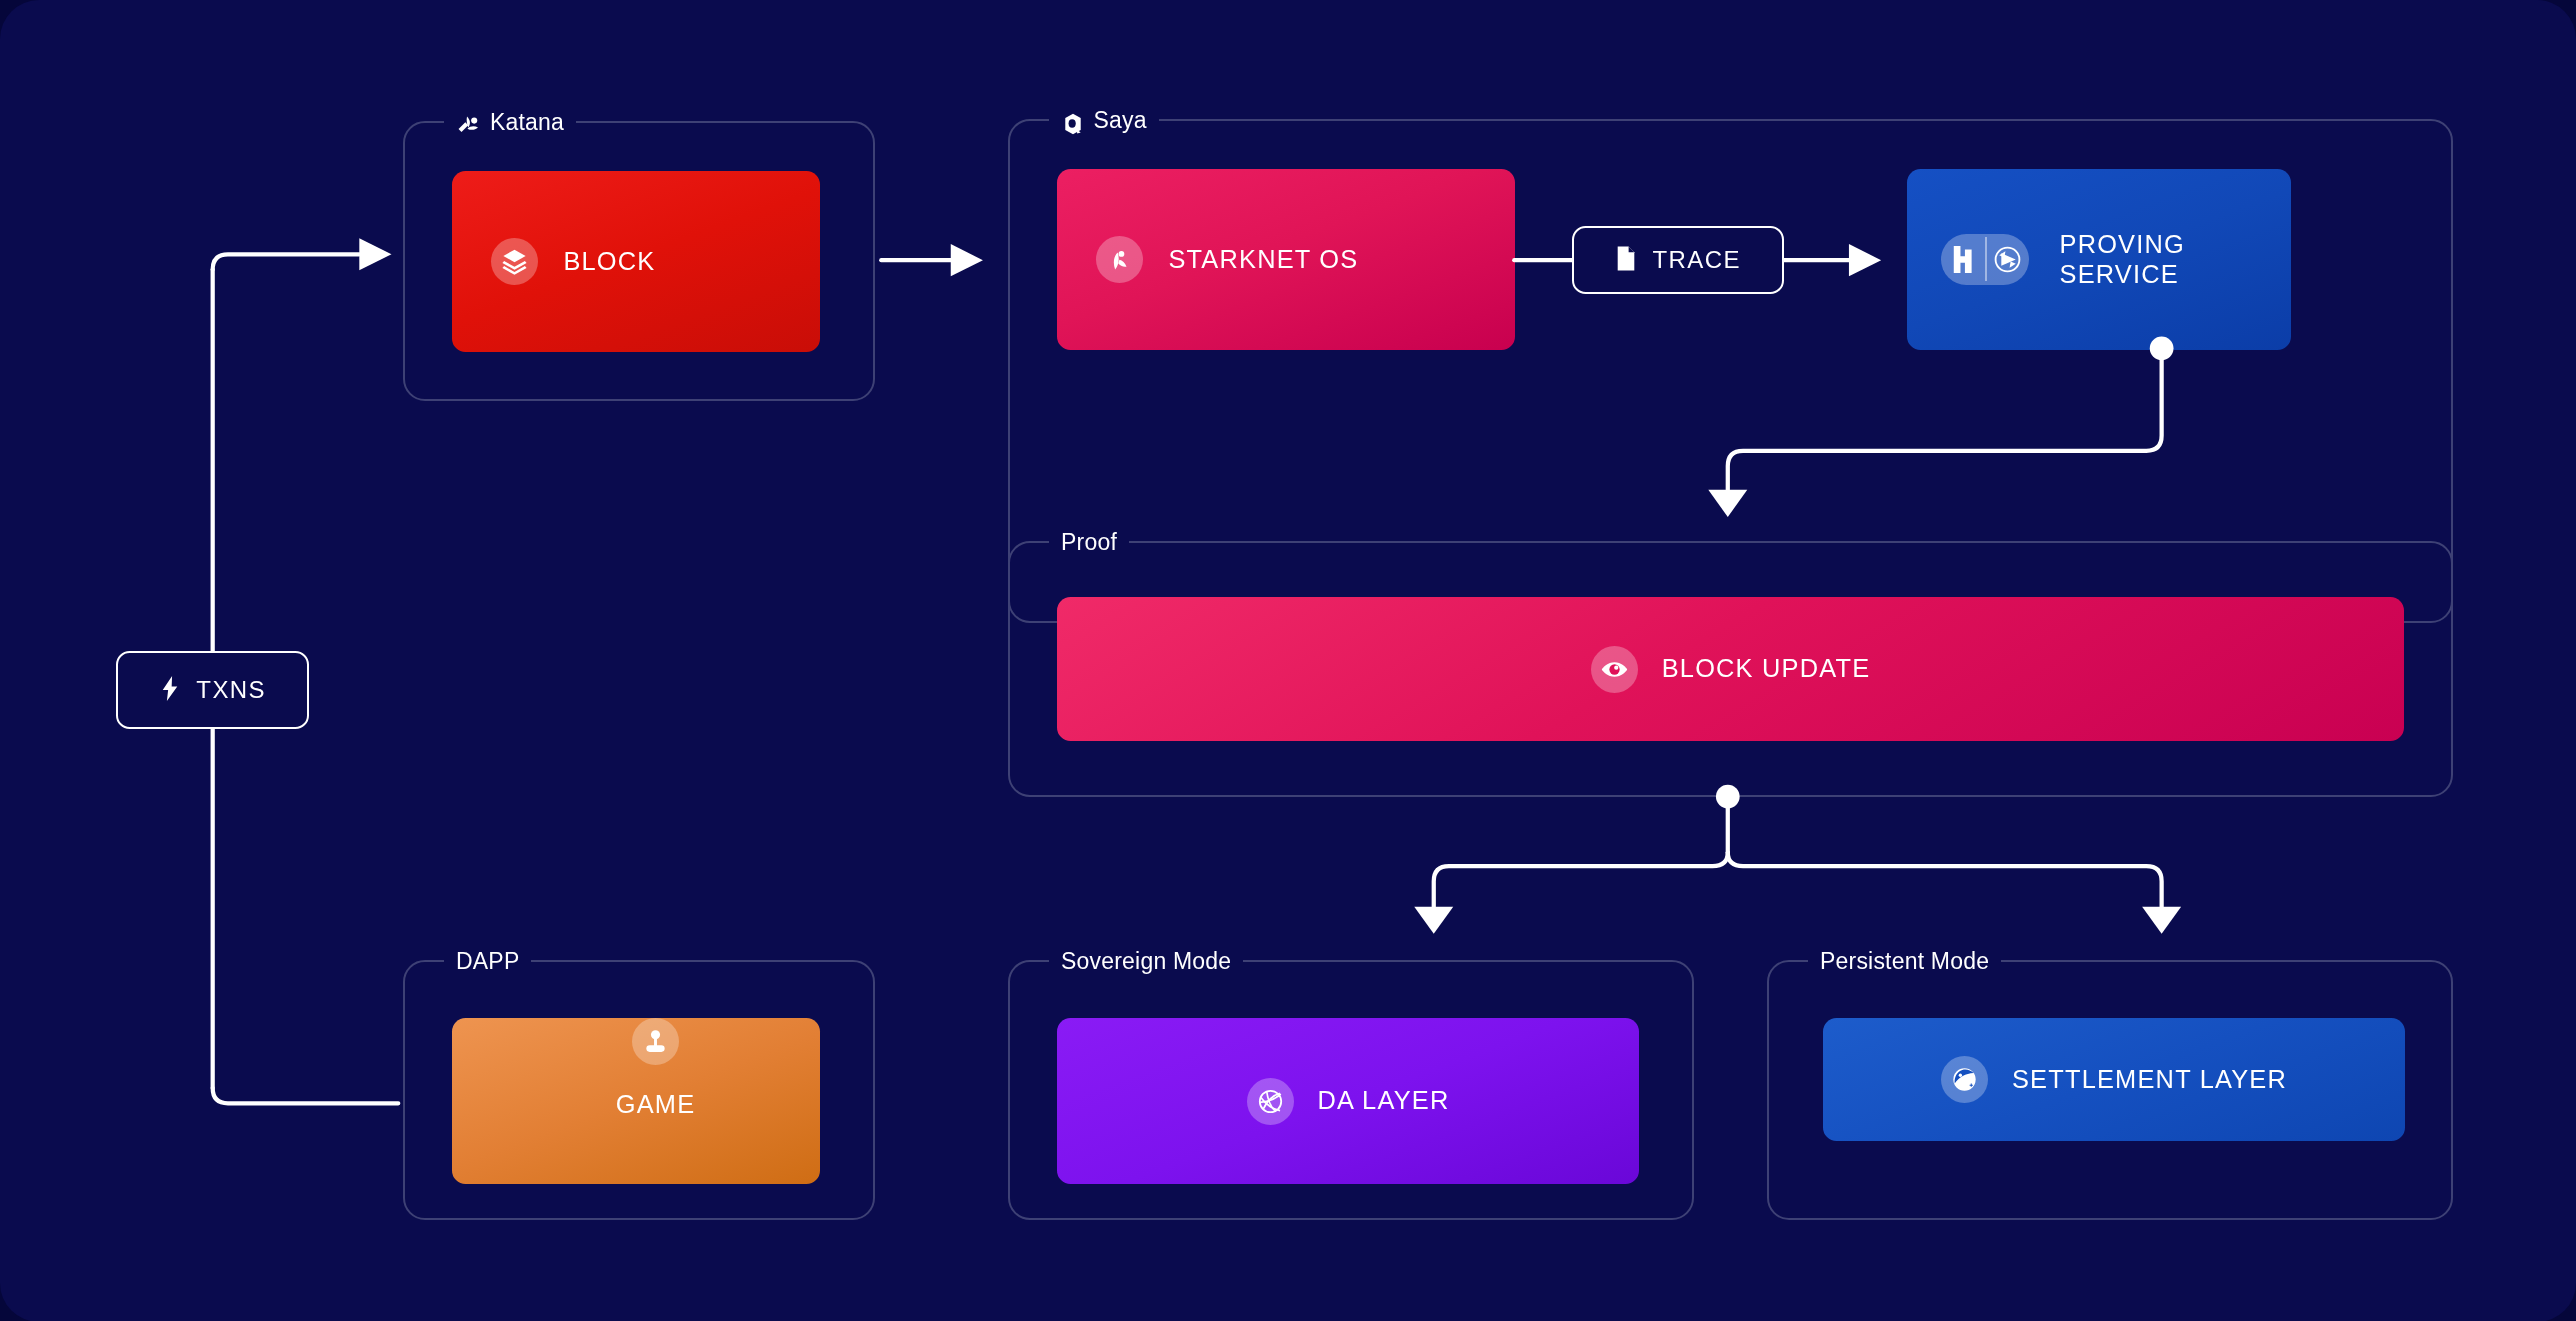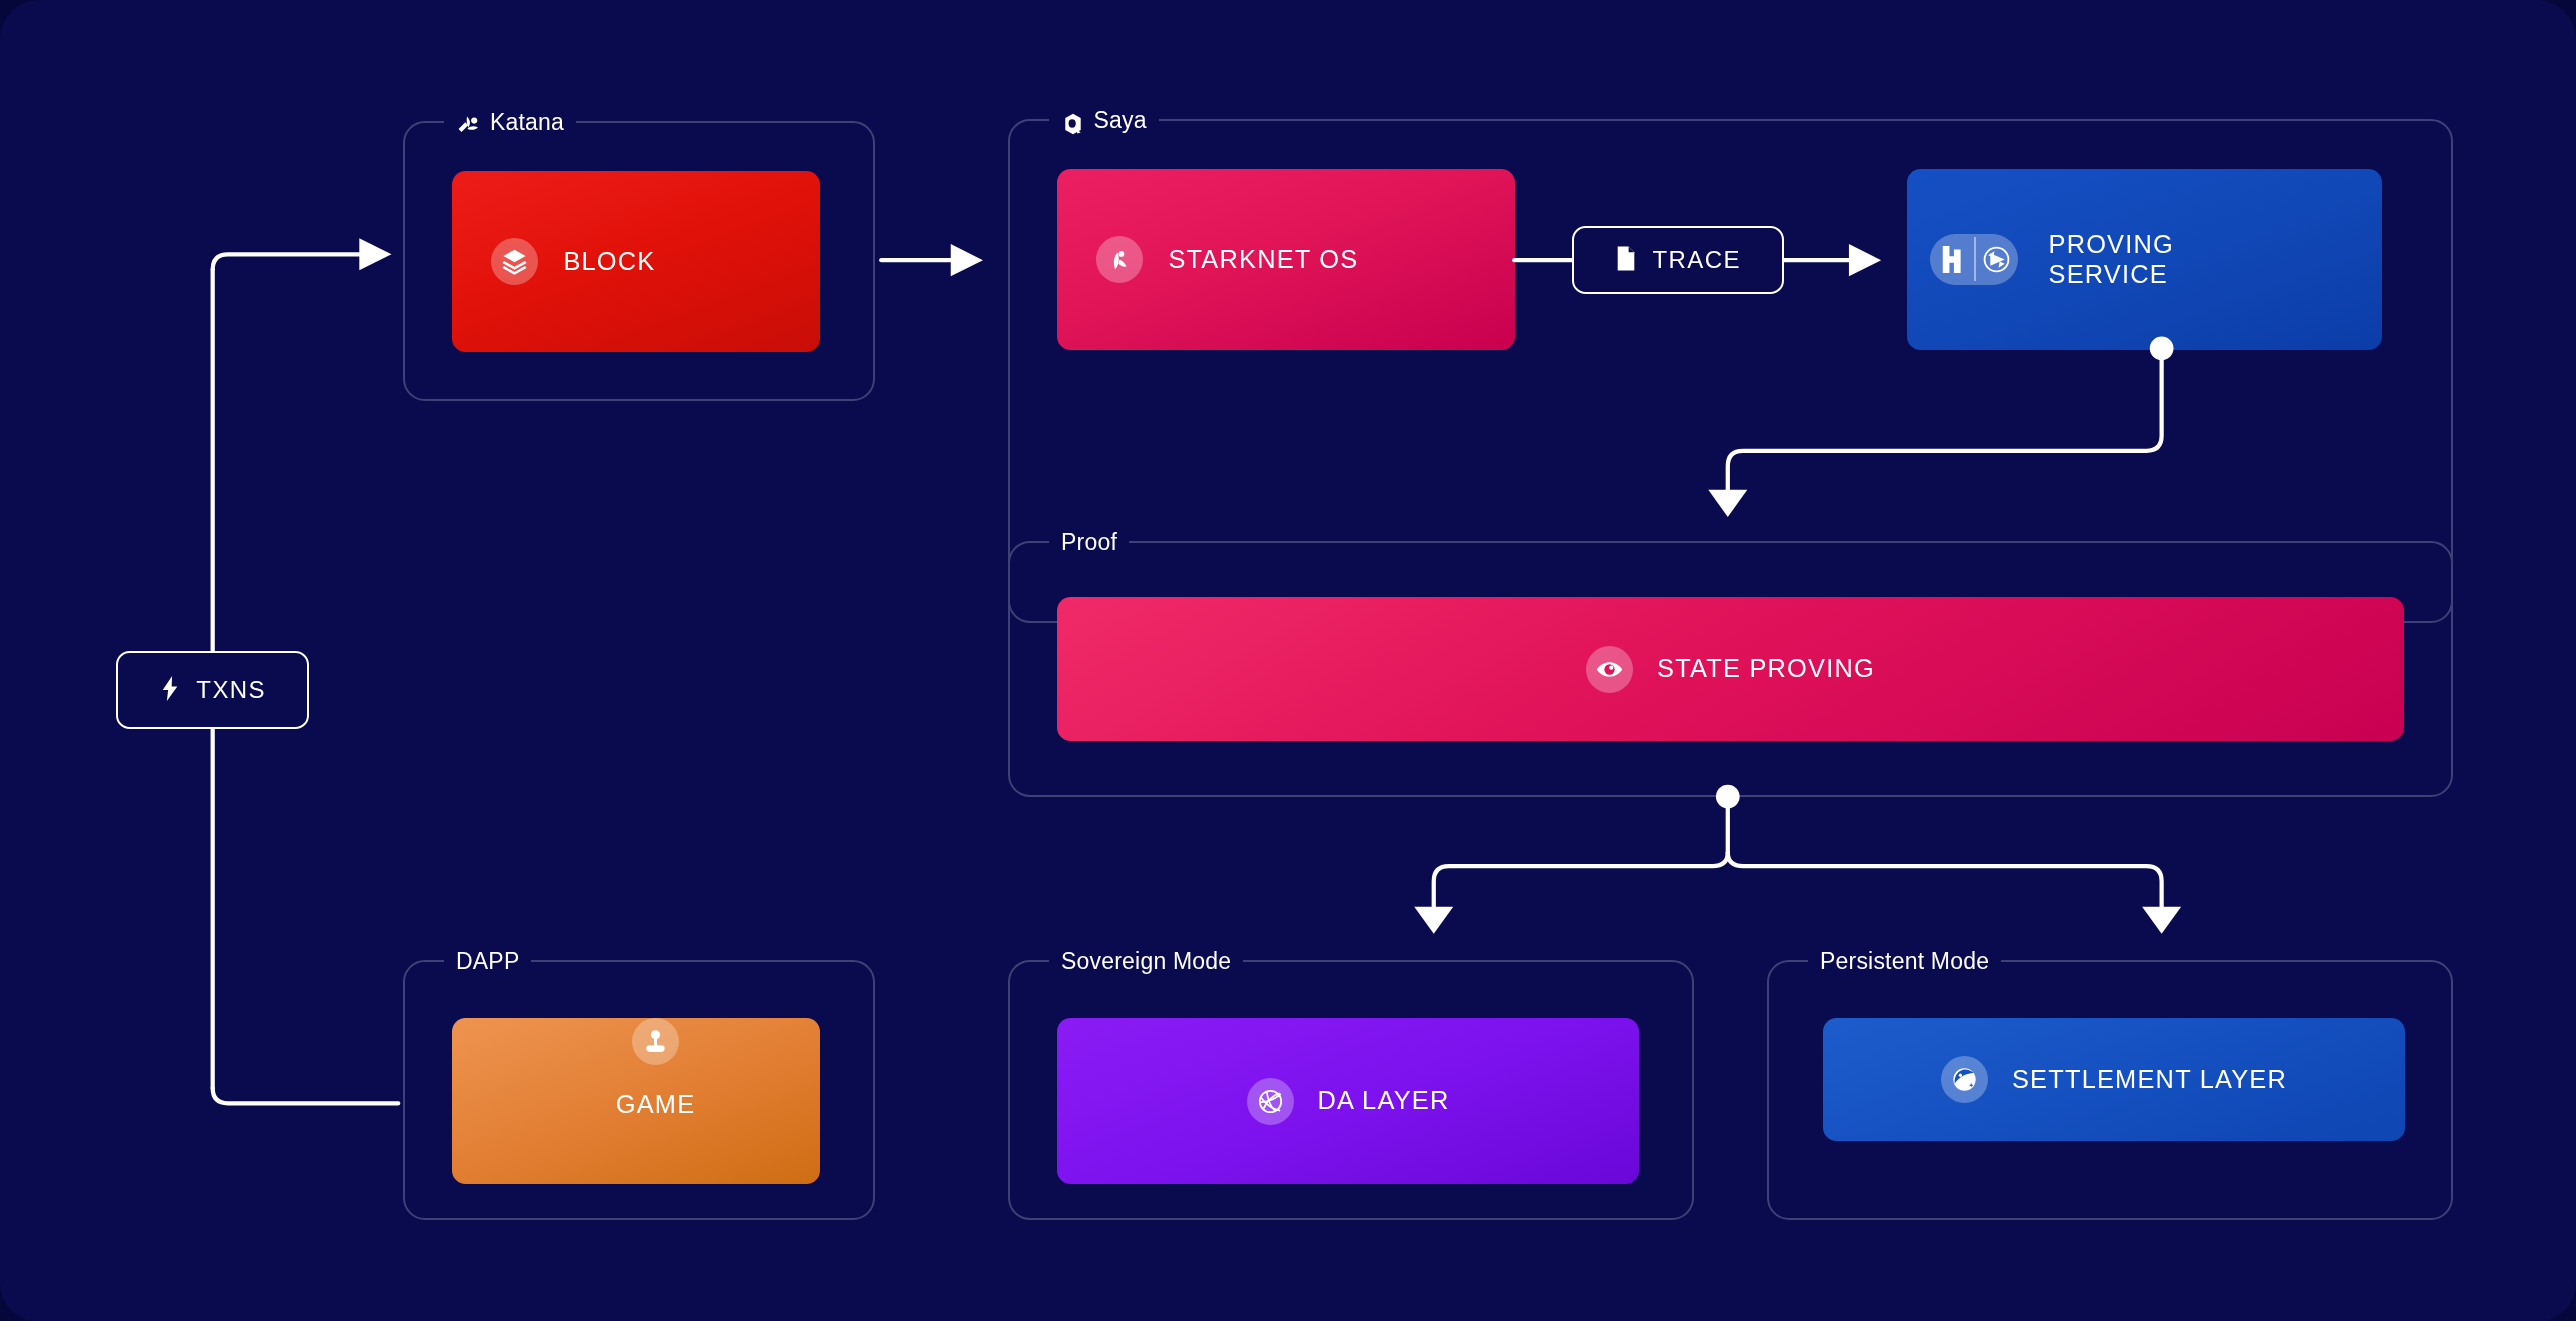--- a/index.html
+++ b/index.html
@@ -167,21 +167,21 @@
   <div class="chip" style="left:1572px; top:226px; width:212px; height:68px;">
     <span>
       <svg width="22" height="27" viewBox="0 0 20 26">
         <path d="M2 1.5 h10.5 L18 7 v17.5 H2 Z" fill="#fff"></path>
         <path d="M12.5 1.5 L18 7 h-5.5 Z" fill="#0a0b4e"></path>
       </svg>
     </span>
     <span class="clabel">TRACE</span>
   </div>
 
-  <div class="card c-proving" style="left:1907px; top:169px; width:475px; height:181px; padding-left:23px; gap:30.5px;">
+  <div class="card c-proving" style="left:1907px; top:169px; width:384px; height:181px; padding-left:34px; gap:30.5px;">
     <span class="badge pill">
       <span class="half">
         <svg width="25.4" height="29" viewBox="0 0 22 26">
           <path d="M3 1 h6 v9 h4 V4 l6 0 v21 h-6 v-9 h-4 v9 H3 Z" fill="#fff"></path>
         </svg>
       </span>
       <span class="sep"></span>
       <span class="half">
         <svg width="29" height="29" viewBox="0 0 28 28">
           <circle cx="14" cy="14" r="11.5" fill="none" stroke="#fff" stroke-width="1.8"></circle>
@@ -202,21 +202,21 @@
   </div>
 
   <div class="card c-stateupdate" style="left:1057px; top:597px; width:1347px; height:144px; padding-left:0; justify-content:center; gap:24px;">
     <span class="badge">
       <svg width="29" height="29" viewBox="0 0 26 26">
         <path d="M13 6.5 C19 6.5 23.4 11 24.4 13 C23.4 15 19 19.5 13 19.5 C7 19.5 2.6 15 1.6 13 C2.6 11 7 6.5 13 6.5 Z" fill="#fff"></path>
         <circle cx="13" cy="13" r="4.6" fill="#e01259"></circle>
         <circle cx="14.6" cy="11.4" r="1.9" fill="#fff"></circle>
       </svg>
     </span>
-    <span class="clabel">STATE PROVING</span>
+    <span class="clabel">BLOCK UPDATE</span>
   </div>
 
   <div class="group" style="left:403px; top:960px; width:472px; height:260px;">
     <div class="g-label">
       <span>DAPP</span>
     </div>
   </div>
 
   <div class="card c-game" style="left:452px; top:1018px; width:368px; height:166px;">
     <span class="badge">

